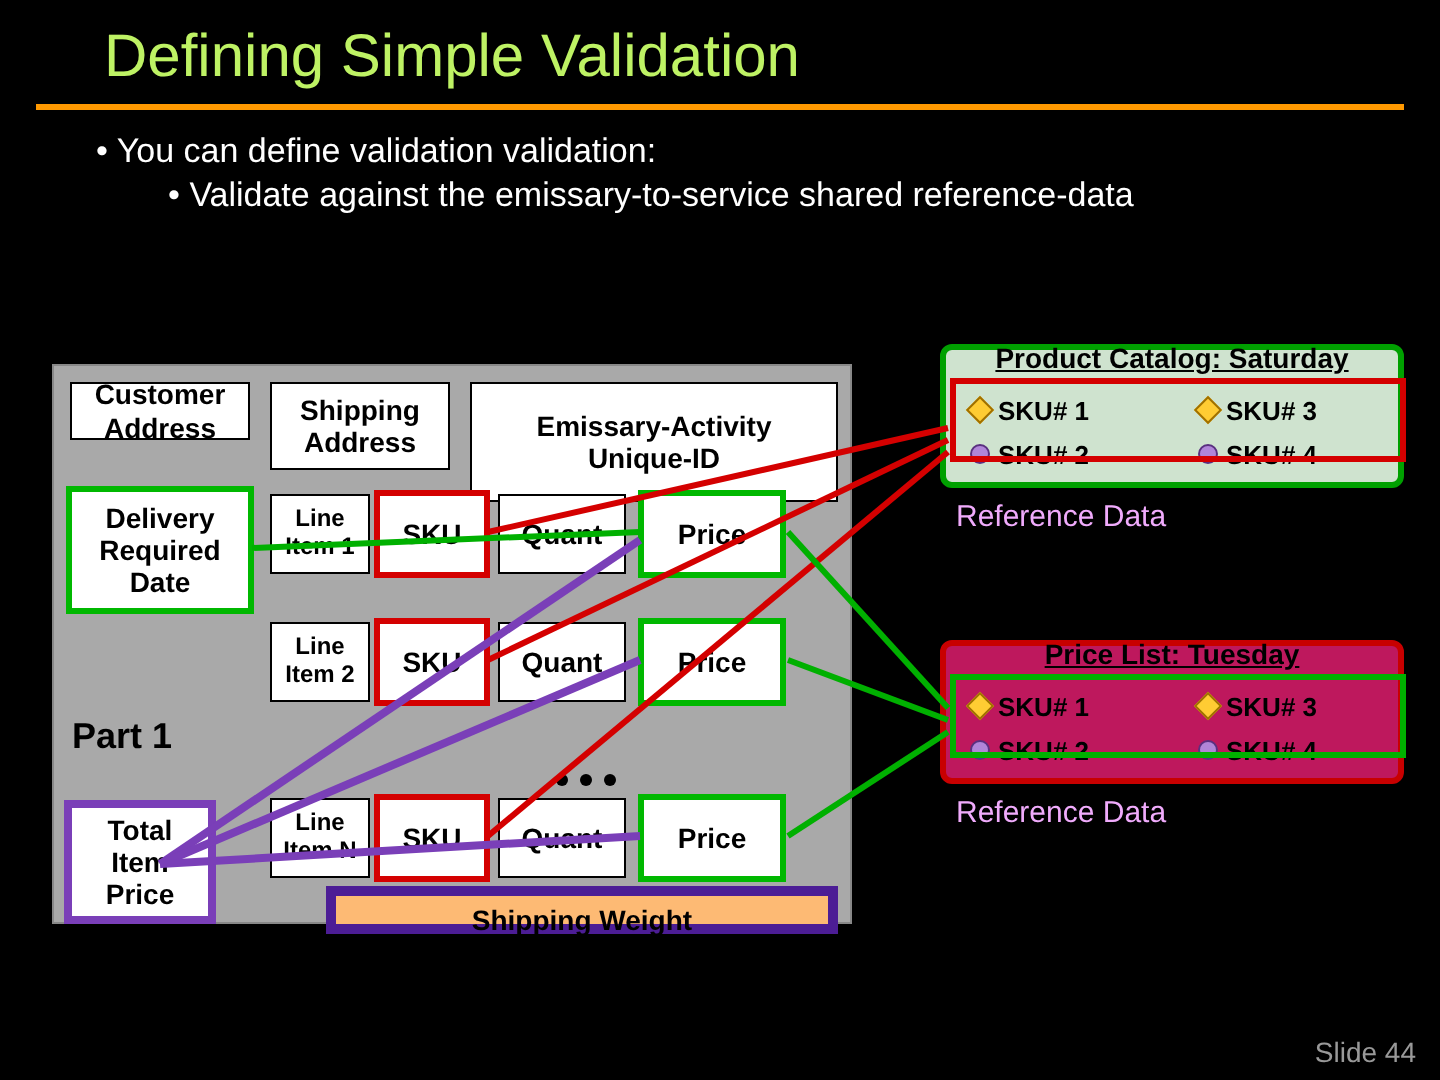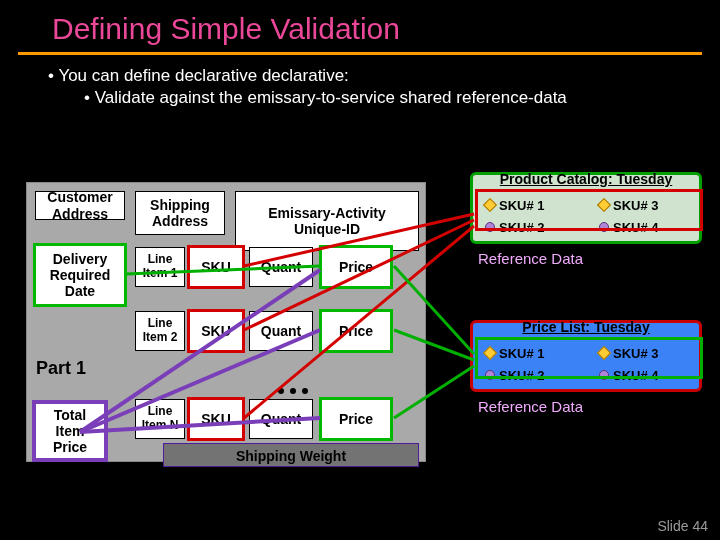--- a/index.html
+++ b/index.html
@@ -8,21 +8,21 @@
     background: #000;
     font-family: Arial, sans-serif;
     position: relative;
     overflow: hidden;
   }
   .slide {
     position: absolute; top: 0; left: 0; right: 0; bottom: 0;
     padding: 12px 0 0 0;
   }
   .title {
-    color: #ec4899;
+    color: #bef264;
     font-size: 30px;
     font-weight: 500;
     padding-left: 52px;
     letter-spacing: 0px;
   }
   .underline {
     height: 3px;
     background: #ff9900;
     margin: 6px 18px 0 18px;
   }
@@ -53,28 +53,28 @@
     position: absolute; left: 36px; top: 188px;
     color: #000; font-size: 18px; font-weight: bold;
   }
   .dots {
     position: absolute; left: 248px; top: 197px;
     width: 36px; height: 16px;
   }
   .dots span { display:inline-block; width:6px;height:6px;background:#000;border-radius:50%;margin:0 3px; }
   .shipwt {
     position: absolute; left: 136px; top: 260px; width: 256px; height: 24px;
-    background: #737373; border:1px solid #4c1d95; font-weight:bold; font-size:14px;
+    background: #fdba74; border:5px solid #4c1d95; font-weight:bold; font-size:14px;
     text-align:center; line-height:24px;
   }
   .refgroup {
     position: absolute; width: 232px; height: 72px;
     background: #cfe3cf; border: 3px solid #00a000; border-radius: 6px;
   }
-  .refgroup.red { background: #3b82f6; border-color: #c80000; }
+  .refgroup.red { background: #be185d; border-color: #c80000; }
   .refgroup .hdr {
     position: absolute; top: -4px; left: 8px; right: 8px; text-align: center;
     font-weight: bold; font-size: 14px; text-decoration: underline; color:#000;
   }
   .skuitem {
     position: absolute; width: 100px; height: 20px;
     font-size: 13px; font-weight: bold; color:#000;
     display:flex; align-items:center;
   }
   .skuitem .bul { width:10px;height:10px; margin-right:4px;}
@@ -94,21 +94,21 @@
   svg.lines { position:absolute; top:0; left:0; width:720px; height:370px; pointer-events:none; }
 </style>
 </head>
 <body>
 
 <div class="slide">
   <div class="title">Defining Simple Validation</div>
   <div class="underline"></div>
 
   <div class="bullets">
-    <div class="lvl1">You can define declarative declarative:</div>
+    <div class="lvl1">You can define validation validation:</div>
     <div class="lvl2">Validate against the emissary-to-service shared  reference-data</div>
   </div>
 
   <div class="canvas">
 
     <div class="paperform">
       <div class="box" style="left:8px;top:8px;width:90px;height:29px">Customer<br>Address</div>
       <div class="box" style="left:108px;top:8px;width:90px;height:44px">Shipping<br>Address</div>
       <div class="box" style="left:208px;top:8px;width:184px;height:60px">Emissary-Activity<br>Unique-ID</div>
 
@@ -132,21 +132,21 @@
       <div class="box outline-green" style="left:294px;top:216px;width:70px;height:40px">Price</div>
 
       <div class="box outline-purple" style="left:8px;top:220px;width:70px;height:56px">Total<br>Item<br>Price</div>
 
       <div class="shipwt">Shipping Weight</div>
     </div>
 
     <div class="part1">Part 1</div>
 
     <div class="refgroup" style="left:470px; top:2px">
-      <div class="hdr">Product Catalog: Tuesday</div>
+      <div class="hdr">Product Catalog: Saturday</div>
       <div class="skuitem" style="left:12px;top:20px">
           <span class="bul diamond"></span>
           <span>SKU# 1</span>
         </div>
       <div class="skuitem" style="left:12px;top:42px">
           <span class="bul circle"></span>
           <span>SKU# 2</span>
         </div>
       <div class="skuitem" style="left:126px;top:20px">
           <span class="bul diamond"></span>

